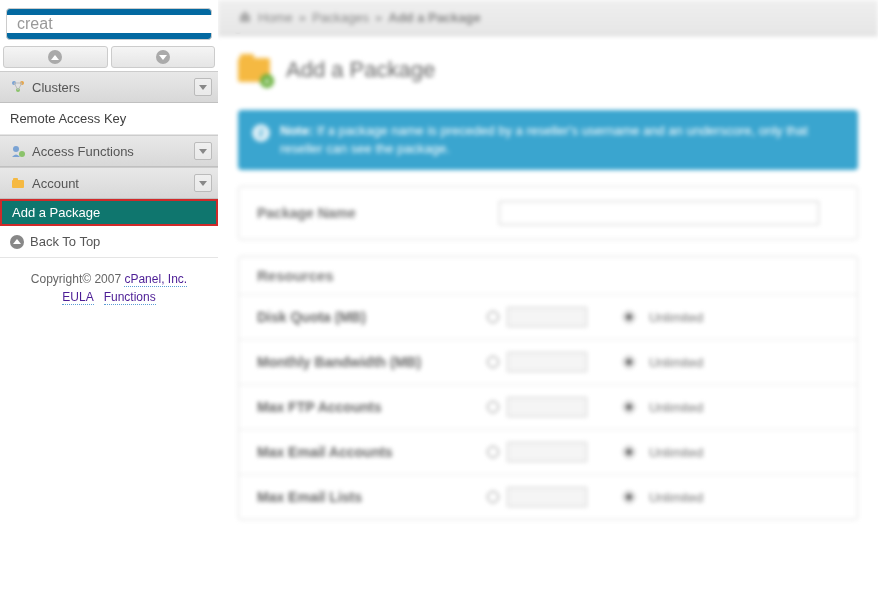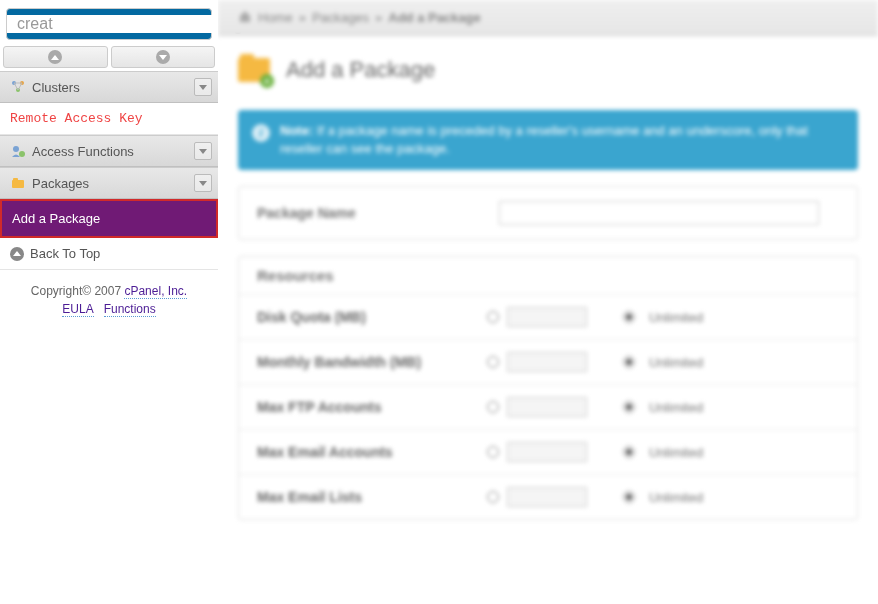--- a/index.html
+++ b/index.html
@@ -16,23 +16,23 @@
     
     
     .nav-arrows { display: flex; gap: 3px; padding: 0 3px 3px; }
     .nav-arrow { flex: 1; height: 22px; background: linear-gradient(#f5f5f5, #e5e5e5); border: 1px solid #ccc; border-radius: 3px; display: flex; align-items: center; justify-content: center; cursor: pointer; }
     .nav-arrow-circle { width: 14px; height: 14px; border-radius: 50%; background: #aaa; display: flex; align-items: center; justify-content: center; }
     .nav-arrow-circle svg { fill: #fff; }
     
     
     .side-section-header { background: linear-gradient(#e8e8e8, #d8d8d8); border-top: 1px solid #ccc; border-bottom: 1px solid #c0c0c0; padding: 7px 10px; color: #555; font-size: 13px; display: flex; align-items: center; position: relative; cursor: pointer; text-align: right; }
     .side-section-header .chevron-box { position: absolute; right: 6px; top: 50%; transform: translateY(-50%); width: 18px; height: 18px; background: rgba(255,255,255,0.4); border: 1px solid #bbb; border-radius: 2px; display: flex; align-items: center; justify-content: center; }
-    .side-item { padding: 8px 10px; color: #ef4444; border-bottom: 1px solid #e5e5e5; font-size: 13px; cursor: pointer; display: flex; align-items: center; font-family: Liberation Mono, monospace; }
+    .side-item { padding: 8px 10px; color: #404040; border-bottom: 1px solid #e5e5e5; font-size: 13px; cursor: pointer; display: flex; align-items: center; }
     .side-icon { width: 16px; height: 16px; margin-right: 6px; display: inline-flex; align-items: center; justify-content: center; }
-    .side-item-active { background: #701a75; color: #fff; padding: 10px 10px; border: 2px solid #d02a2a; font-size: 13px; }
+    .side-item-active { background: #0f766e; color: #fff; padding: 4px 10px; border: 2px solid #d02a2a; font-size: 13px; }
     .back-to-top { padding: 8px 10px; color: #555; display: flex; align-items: center; border-bottom: 1px solid #e5e5e5; cursor: pointer; }
     .back-circle { width: 14px; height: 14px; border-radius: 50%; background: #888; margin-right: 6px; display: flex; align-items: center; justify-content: center; }
     
     .footer-copy { padding: 12px 10px; text-align: center; color: #666; font-size: 12px; line-height: 1.5; }
     .footer-copy .lnk { color: #4c1d95; border-bottom: 1px dotted #5a9bd4; }
     
     
     .main-inner { filter: blur(2.2px); height: 100%; }
     .breadcrumb-bar { background: linear-gradient(#efefef, #e6e6e6); border-bottom: 1px solid #d0d0d0; padding: 9px 20px; color: #888; font-size: 13px; display: flex; align-items: center; gap: 6px; }
     .bc-home-icon { width: 14px; height: 14px; }
@@ -129,21 +129,21 @@
     </div>
 
 
     <div class="side-section-header">
       <span class="side-icon">
         <svg width="14" height="14" viewBox="0 0 14 14">
             <rect x="1" y="4" width="12" height="8" rx="1" fill="#f5b942"></rect>
             <rect x="2" y="2" width="5" height="3" rx="1" fill="#f5b942"></rect>
           </svg>
       </span>
-      <span>Packages</span>
+      <span>Account</span>
       <span class="chevron-box">
           <svg width="8" height="5" viewBox="0 0 8 5">
             <path d="M0 0 L4 5 L8 0 Z" fill="#888"></path>
           </svg>
         </span>
     </div>
 
     <div class="side-item-active">
       <span>Add a Package</span>
     </div>

